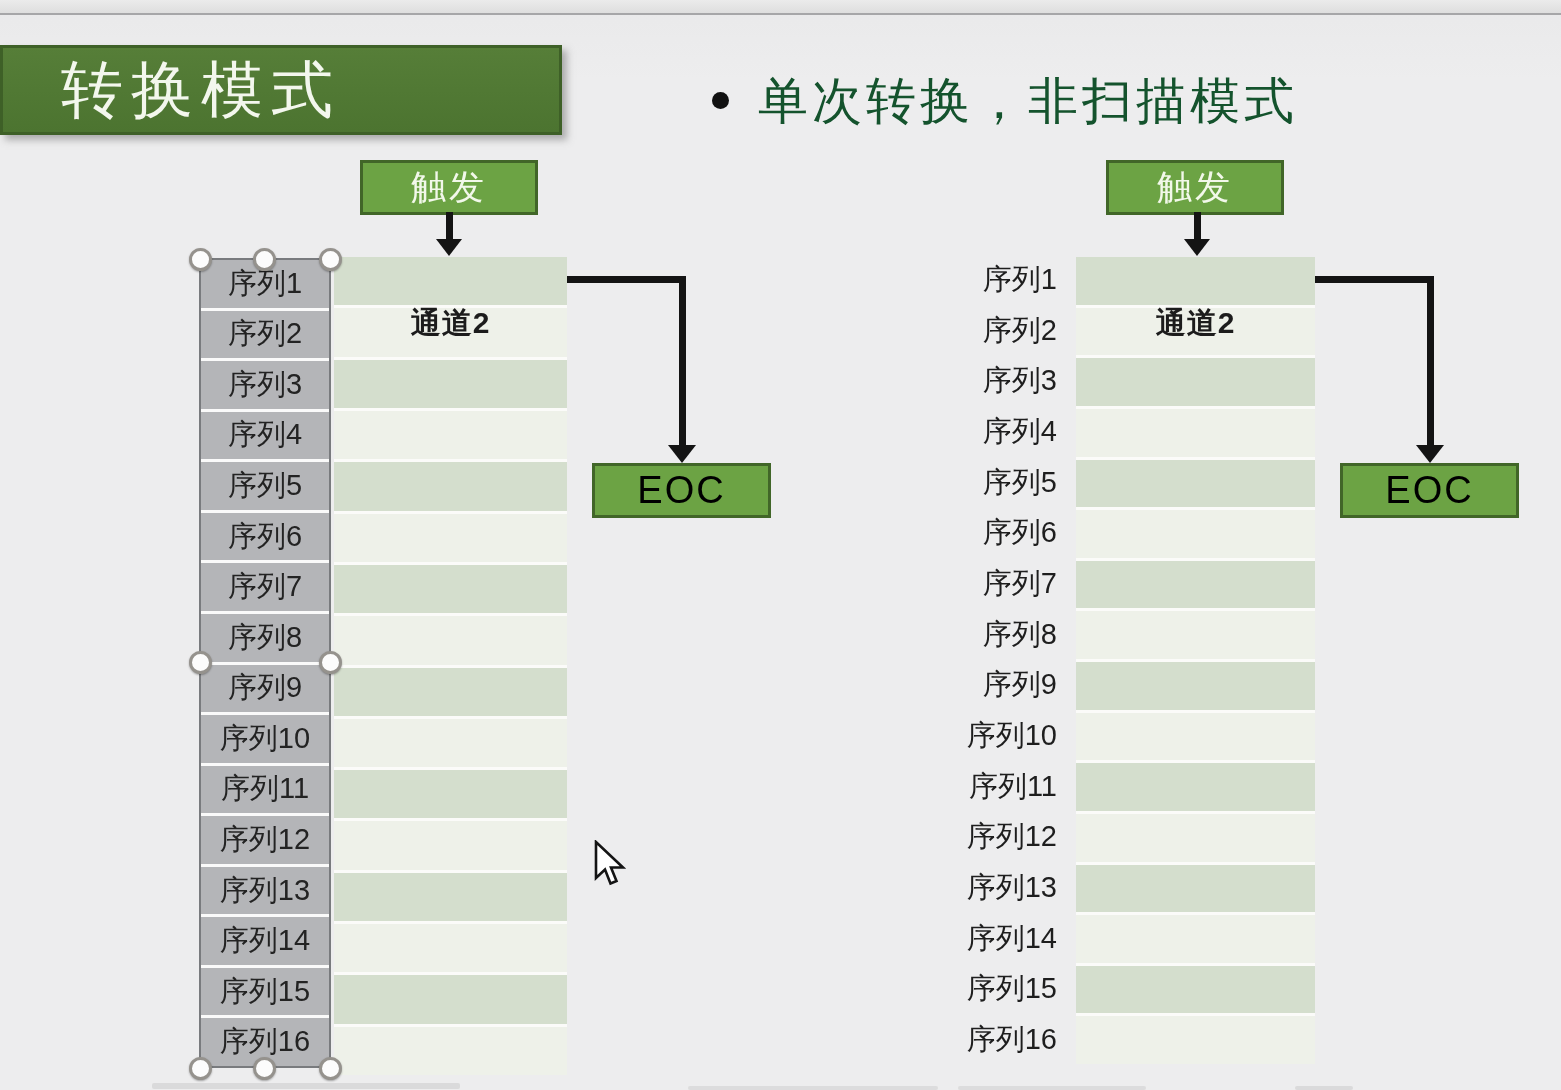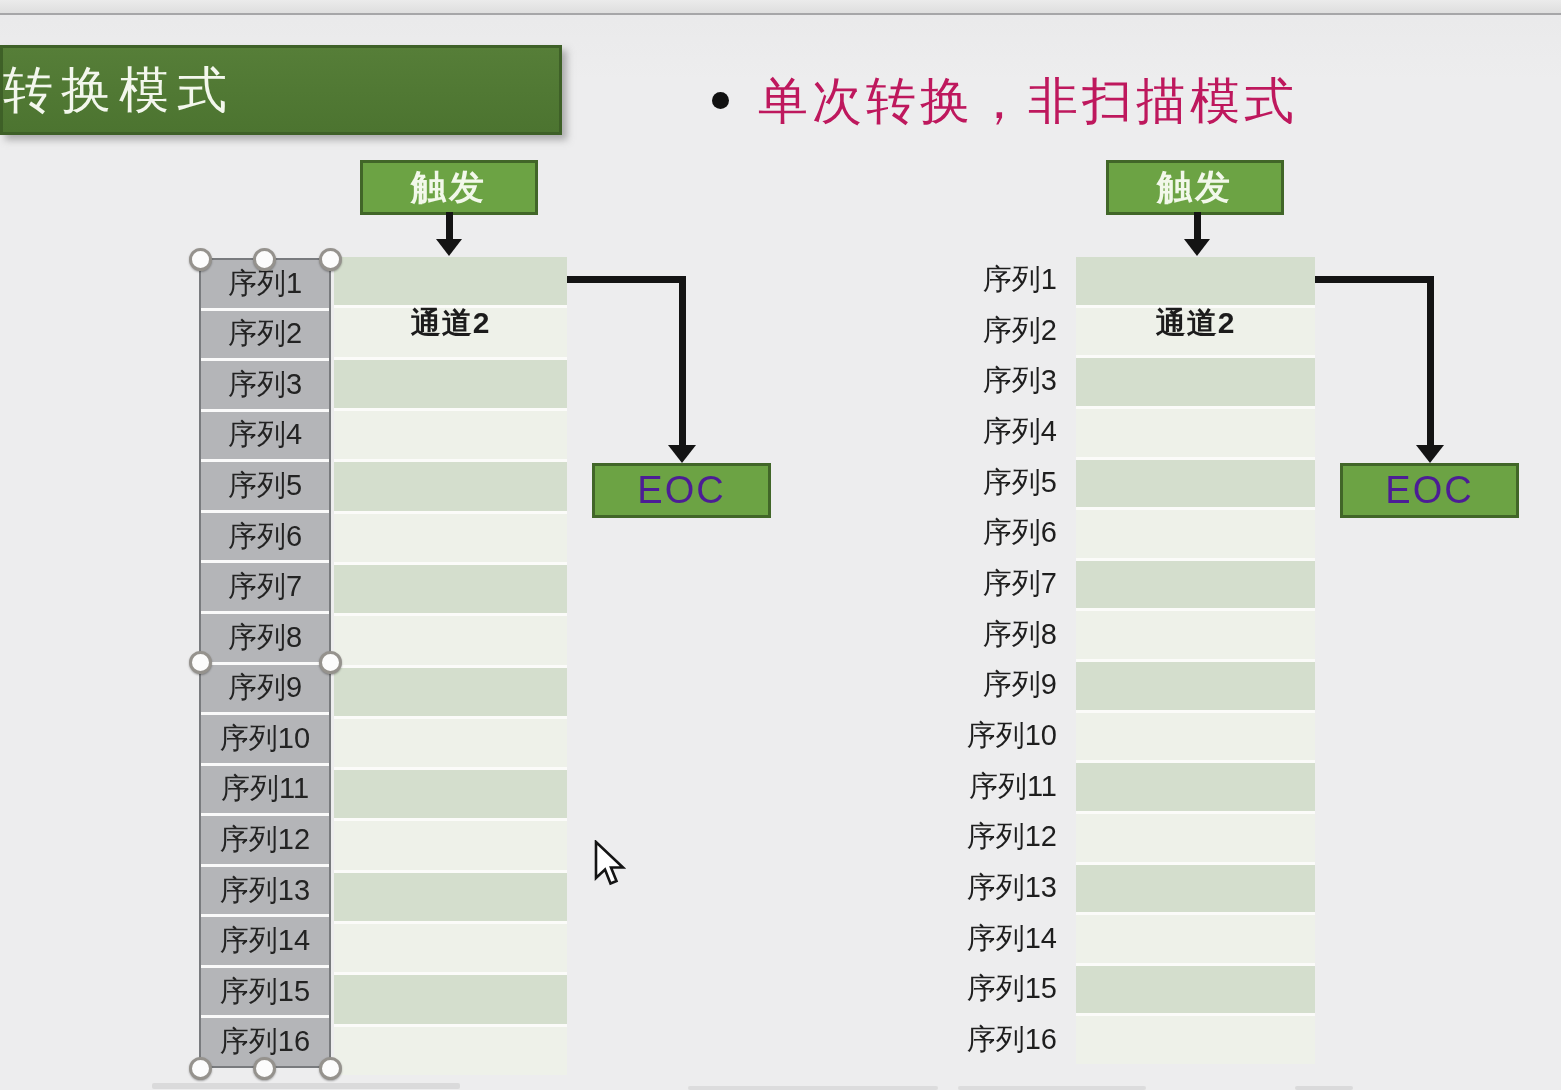--- a/index.html
+++ b/index.html
@@ -12,38 +12,37 @@
     position:absolute;left:0;top:0;width:1561px;height:13px;
     background:linear-gradient(180deg,#ebebeb,#dedede);
     border-bottom:2px solid #a6a6a8;
   }
   .titlebox{
     position:absolute;left:0;top:45px;width:562px;height:90px;
     background:linear-gradient(180deg,#567e38,#4c7430);
     border:3px solid #3e6027;
     box-shadow:5px 5px 7px rgba(110,110,110,.5);
     display:flex;align-items:center;
-    color:#f3f7ed;font-size:50px;letter-spacing:8px;
+    color:#f3f7ed;font-size:62px;letter-spacing:8px;padding-left:58px;
     box-sizing:border-box;
   }
   .bullet-dot{
     position:absolute;left:712px;top:92px;width:17px;height:17px;border-radius:50%;
     background:#111;
   }
   .bullet-text{
     position:absolute;left:758px;top:68px;
-    color:#be185d;font-size:50px;letter-spacing:4px;white-space:nowrap;
+    color:#14532d;font-size:50px;letter-spacing:4px;white-space:nowrap;
   }
   .trigger{
     position:absolute;width:172px;height:49px;
     background:#6ca344;border:3px solid #416628;
     color:#f2f8ea;font-size:35px;letter-spacing:3px;
     display:flex;align-items:center;justify-content:center;
     box-sizing:content-box;
-    font-weight:bold;
   }
   .trigger.left{left:360px;top:160px;}
   .trigger.right{left:1106px;top:160px;}
   .arrow-shaft-v{position:absolute;width:7px;background:#141414;}
   .arrow-head-down{
     position:absolute;width:0;height:0;
     border-left:13px solid transparent;border-right:13px solid transparent;
     border-top:17px solid #141414;
   }
   .arrow-seg-h{position:absolute;height:7px;background:#141414;}
@@ -77,21 +76,21 @@
     position:absolute;left:940px;top:256px;width:117px;height:808px;
     display:grid;grid-template-rows:repeat(16,1fr);grid-row-gap:3px;row-gap:3px;
   }
   .freecell{
     color:#1e1e1e;font-size:29px;
     display:flex;align-items:center;justify-content:flex-end;white-space:nowrap;
   }
   .eoc{
     position:absolute;width:173px;height:49px;
     background:#6ca344;border:3px solid #416628;
-    color:#4c1d95;font-size:38px;letter-spacing:2px;
+    color:#000000;font-size:38px;letter-spacing:2px;
     display:flex;align-items:center;justify-content:center;
   }
   .eoc.left{left:592px;top:463px;}
   .eoc.right{left:1340px;top:463px;}
   .handle{
     position:absolute;width:17px;height:17px;border-radius:50%;
     background:#fcfcfc;border:3px solid #95928d;
     box-shadow:0 1px 2px rgba(0,0,0,.3);
   }
   .cursor{position:absolute;left:593px;top:840px;}

